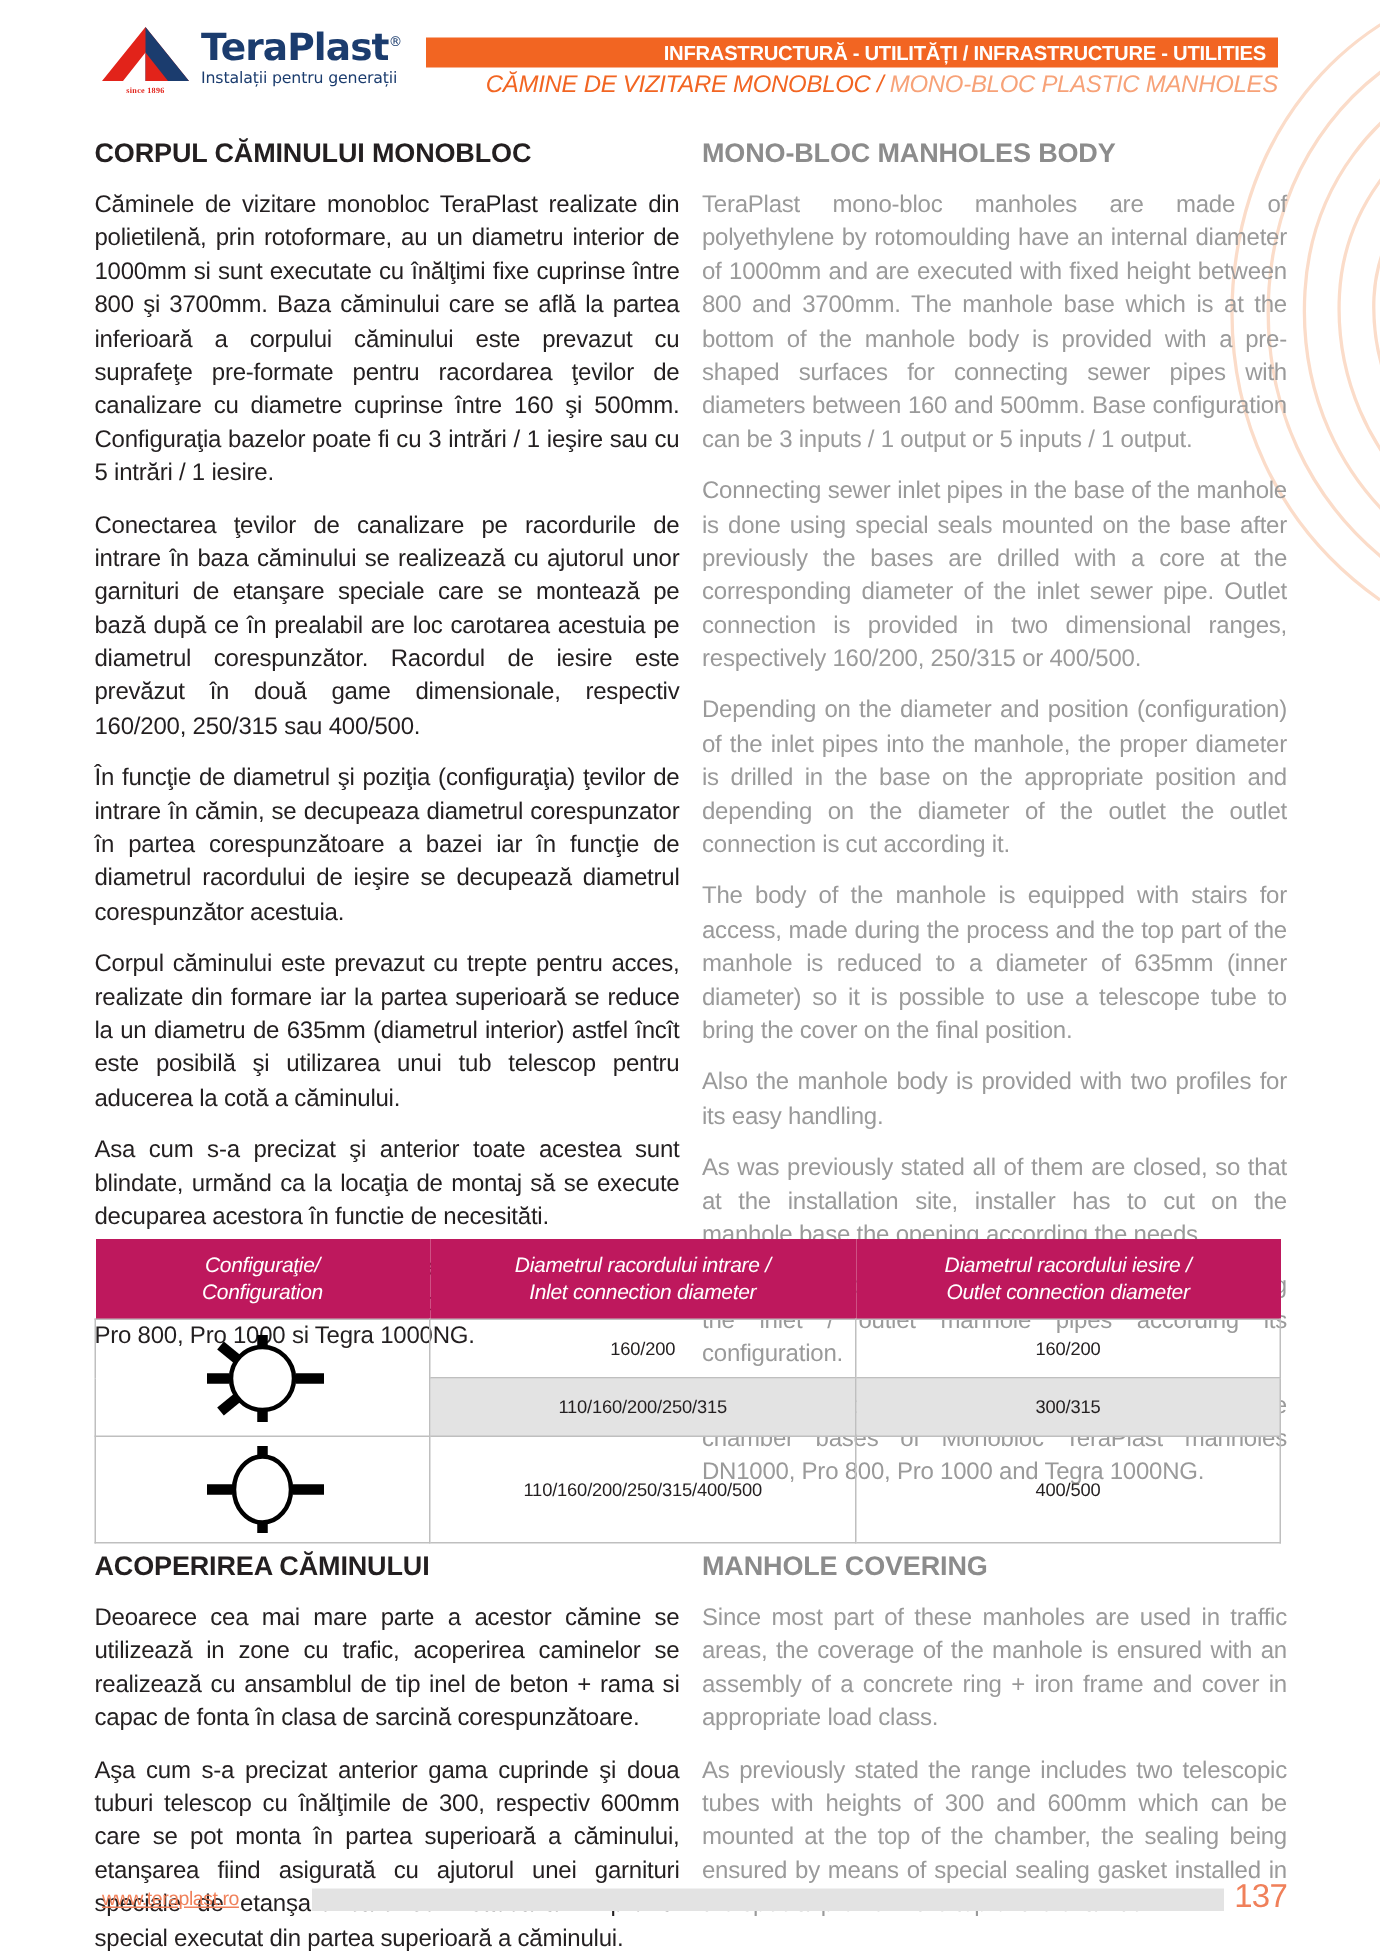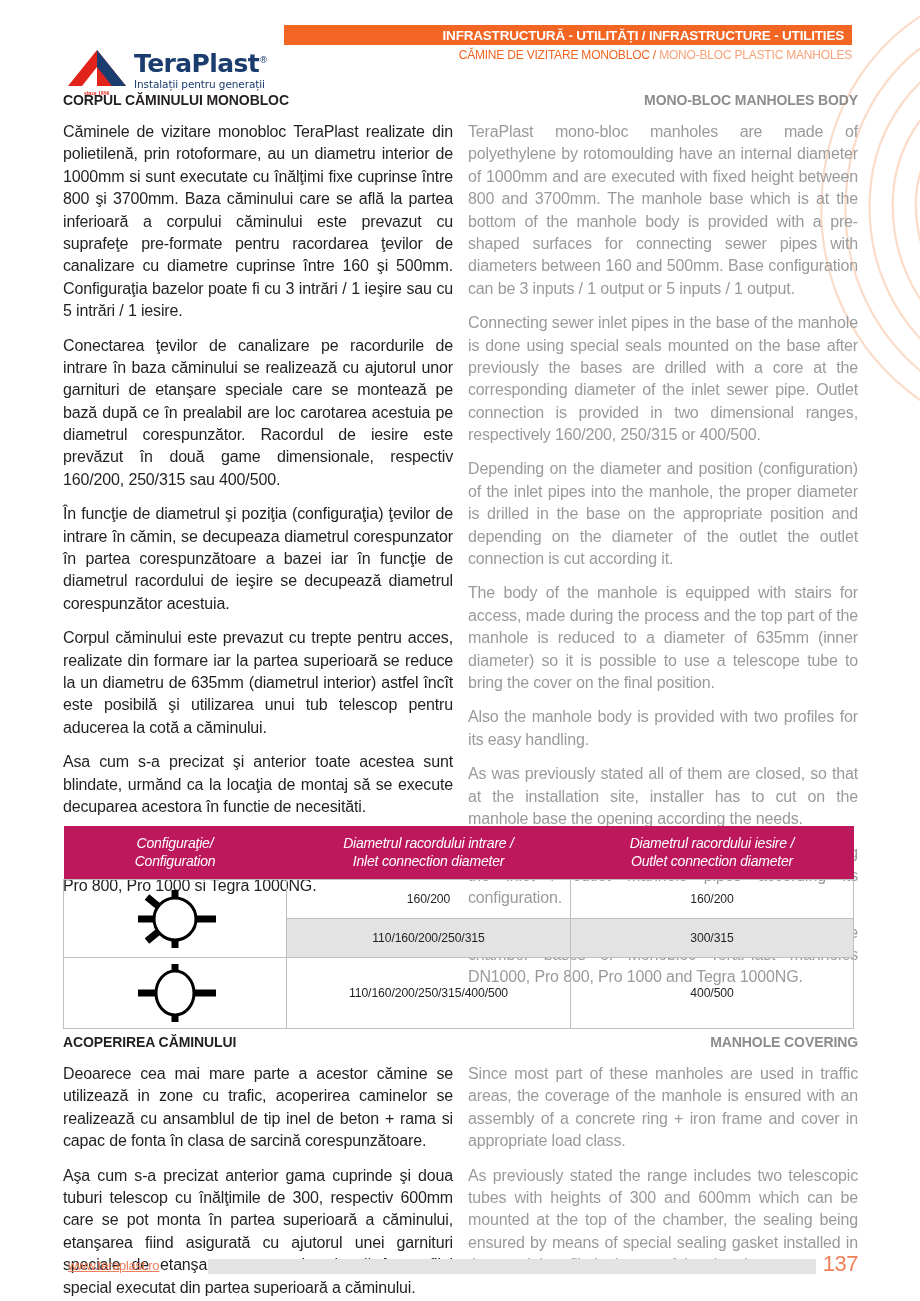--- a/index.html
+++ b/index.html
@@ -42,21 +42,20 @@
     left: 0; top: 0;
     width: 920px;
     height: 76px;
   }
   .logo-block {
     position: absolute;
     left: 68px;
     top: 18px;
     display: flex;
     align-items: flex-start;
-    margin-top: 32px;
   }
   .logo-mark {
     width: 58px;
     height: 36px;
     position: relative;
     margin-right: 8px;
   }
   .logo-mark svg { display:block; }
   .logo-since {
     position: absolute;
@@ -115,49 +114,50 @@
     color: #ffffff;
     font-size: 13.5px;
     font-weight: bold;
     letter-spacing: -0.2px;
     white-space: nowrap;
   }
   .header-sub {
     position: absolute;
     right: 68px;
     top: 48px;
-    font-size: 12px;
+    font-size: 16px;
     color: #f26522;
     letter-spacing: -0.2px;
     white-space: nowrap;
+    font-style: italic;
   }
   .header-sub .sub-light { color: #f7a278; }
 
   
   .columns {
     position: absolute;
     left: 0;
     top: 92px;
     width: 920px;
   }
   .col {
     position: absolute;
     width: 390px;
   }
   .col-left  { left: 63px; }
   .col-right { left: 468px; }
 
   h2.sec-title {
-    font-size: 14px;
+    font-size: 18px;
     font-weight: bold;
     margin: 0 0 13px 0;
     letter-spacing: -0.1px;
     color: #231f20;
   }
-  h2.sec-title.en { color: #8c8c8c; font-weight: bold; text-align: right; }
+  h2.sec-title.en { color: #8c8c8c; font-weight: bold; }
 
   p.body {
     font-size: 16px;
     line-height: 1.40;
     margin: 0 0 12px 0;
     text-align: justify;
     color: #231f20;
     letter-spacing: -0.15px;
   }
   p.body.en { color: #9a9a9a; }

